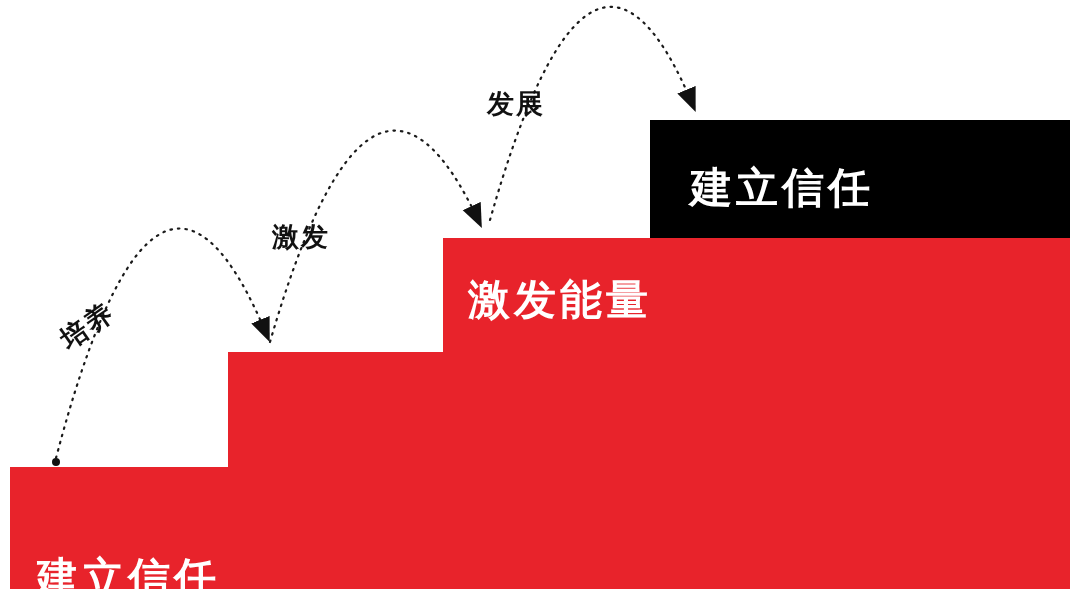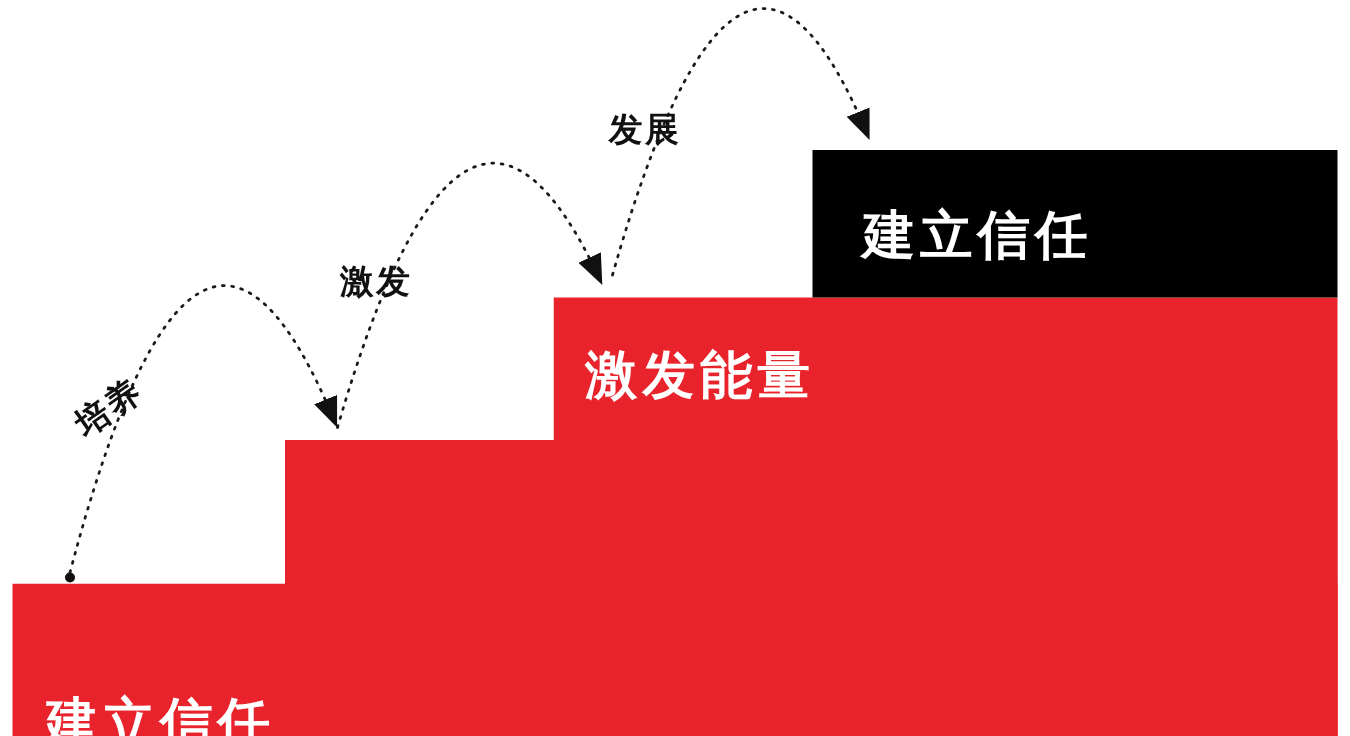--- a/index.html
+++ b/index.html
@@ -63,16 +63,16 @@
     <circle cx="56" cy="462" r="4" fill="#111111"></circle>
 
     <path d="M 56 458 Q 158 70 268 338" fill="none" stroke="#1a1a1a" stroke-width="2.2" stroke-dasharray="1.5 6" stroke-linecap="round" marker-end="url(#arrowhead)"></path>
 
     <path d="M 270 342 Q 372 -10 480 224" fill="none" stroke="#1a1a1a" stroke-width="2.2" stroke-dasharray="1.5 6" stroke-linecap="round" marker-end="url(#arrowhead)"></path>
 
     <path d="M 490 220 Q 592 -140 694 108" fill="none" stroke="#1a1a1a" stroke-width="2.2" stroke-dasharray="1.5 6" stroke-linecap="round" marker-end="url(#arrowhead)"></path>
   </svg>
 
   <span class="arc-label" style="left:58px; top:308px; transform:rotate(-35deg);">培养</span>
-  <span class="arc-label" style="left:272px; top:207px;">激发</span>
+  <span class="arc-label" style="left:272px; top:219px;">激发</span>
   <span class="arc-label" style="left:487px; top:86px;">发展</span>
 
 </div>
 
 </body></html>

